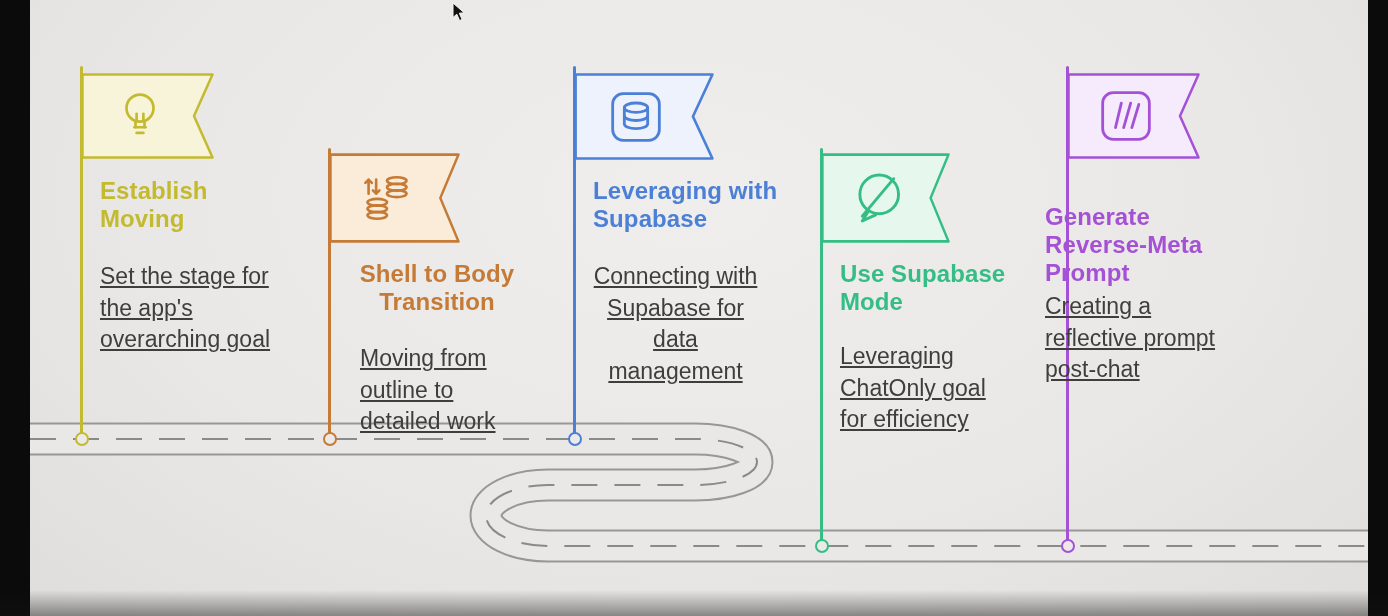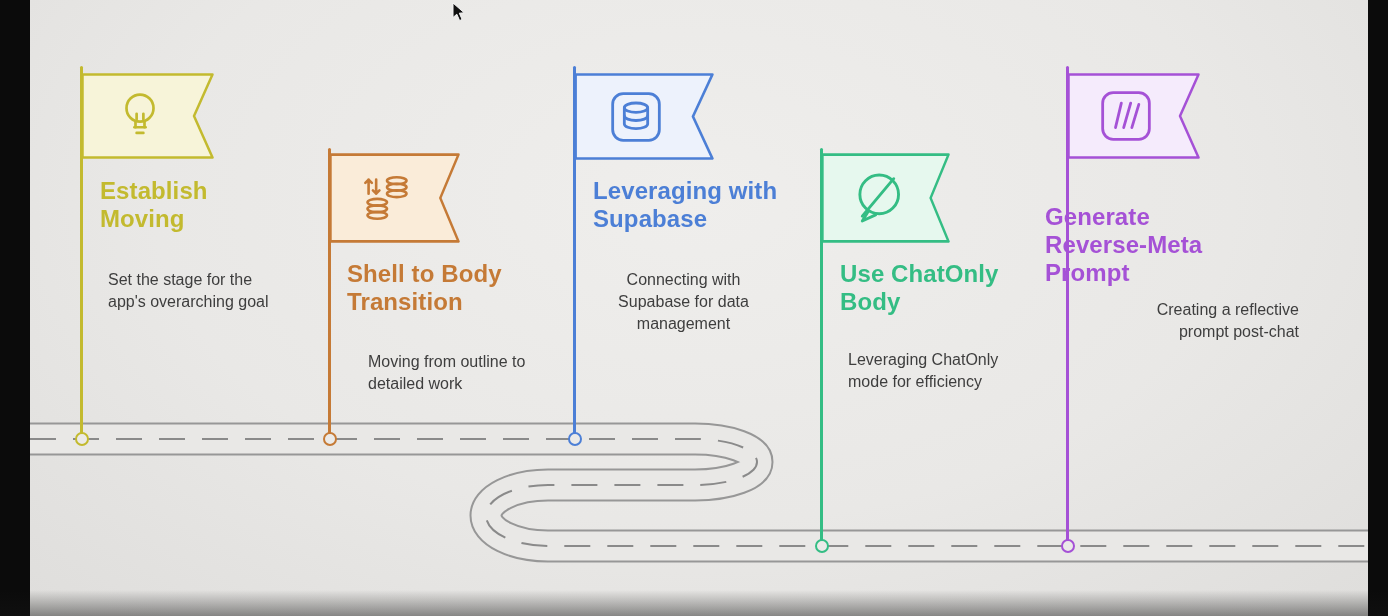--- a/index.html
+++ b/index.html
@@ -33,35 +33,35 @@
     width:100%;height:100%;padding-right:16px;box-sizing:border-box;color:var(--c);
   }
   .icon svg path,.icon svg circle,.icon svg rect,.icon svg ellipse,.icon svg line{
     stroke:var(--c);fill:none;stroke-width:2.4;stroke-linecap:round;stroke-linejoin:round;
   }
   .title{
     position:absolute;margin:0;font-size:24px;font-weight:700;line-height:1.17;
     color:var(--c);letter-spacing:0.1px;
   }
   .desc{
-    position:absolute;margin:8px;font-size:16px;line-height:1.38;color:#3e3e3e;
+    position:absolute;margin:0;font-size:23px;line-height:1.38;color:#3e3e3e;text-decoration:underline;
   }
 
   
   .ms1 .pole{left:80px;top:66px;height:373px;}
   .ms1 .marker{left:75px;top:432px;}
   .ms1 .flag{left:81px;top:73px;width:133px;height:86px;}
   .ms1 .title{left:100px;top:177px;width:180px;}
   .ms1 .desc{left:100px;top:261px;width:172px;}
 
   
   .ms2 .pole{left:328px;top:148px;height:291px;}
   .ms2 .marker{left:323px;top:432px;}
   .ms2 .flag{left:329px;top:153px;width:131px;height:90px;}
-  .ms2 .title{left:347px;top:260px;width:180px;}
+  .ms2 .title{left:347px;top:260px;width:180px;text-align:center;}
   .ms2 .desc{left:360px;top:343px;width:180px;}
 
   
   .ms3 .pole{left:573px;top:66px;height:373px;}
   .ms3 .marker{left:568px;top:432px;}
   .ms3 .flag{left:574px;top:73px;width:140px;height:87px;}
   .ms3 .title{left:593px;top:177px;width:185px;}
   .ms3 .desc{left:593px;top:261px;width:165px;text-align:center;}
 
   
@@ -69,21 +69,21 @@
   .ms4 .marker{left:815px;top:539px;}
   .ms4 .flag{left:821px;top:153px;width:129px;height:90px;}
   .ms4 .title{left:840px;top:260px;width:180px;}
   .ms4 .desc{left:840px;top:341px;width:178px;}
 
   
   .ms5 .pole{left:1066px;top:66px;height:480px;}
   .ms5 .marker{left:1061px;top:539px;}
   .ms5 .flag{left:1067px;top:73px;width:133px;height:86px;}
   .ms5 .title{left:1045px;top:177px;width:185px;margin-top:26px;}
-  .ms5 .desc{left:1113px;top:291px;width:178px;text-align:right;}
+  .ms5 .desc{left:1045px;top:291px;width:178px;}
 
   .cursor{position:absolute;left:452px;top:2px;z-index:10;}
 </style>
 </head>
 <body>
 
 <div class="stage">
 
   <svg class="road" width="1388" height="616" viewBox="0 0 1388 616" aria-hidden="true">
     <path d="M30 439 L695 439 A62 23 0 0 1 695 485 L548 485 A62 30.5 0 0 0 548 546 L1368 546" fill="none" stroke="#979797" stroke-width="33"></path>
@@ -164,22 +164,22 @@
         <polygon points="1.5,1.5 131.5,1.5 113,43 131.5,84.5 1.5,84.5" style="fill:var(--fill);stroke:var(--c);stroke-width:2.5" stroke-linejoin="round"></polygon>
       </svg>
       <span class="icon">
         <svg width="58" height="58" viewBox="0 0 48 48">
           <circle cx="25" cy="21" r="16"></circle>
           <path d="M37 8 L11 39"></path>
           <path d="M16 35 L11 43 L22 38"></path>
         </svg>
       </span>
     </div>
-    <h3 class="title">Use ChatOnly Body</h3>
-    <p class="desc">Leveraging ChatOnly mode for efficiency</p>
+    <h3 class="title">Use Supabase Mode</h3>
+    <p class="desc">Leveraging ChatOnly goal for efficiency</p>
   </div>
 
   <div class="milestone ms5" style="--c: #a551d6; --fill: #f5ebfc;">
     <div class="pole"></div>
     <div class="marker"></div>
     <div class="flag">
       <svg class="flag-shape" viewBox="0 0 133 86" preserveAspectRatio="none">
         <polygon points="1.5,1.5 131.5,1.5 113,43 131.5,84.5 1.5,84.5" style="fill:var(--fill);stroke:var(--c);stroke-width:2.5" stroke-linejoin="round"></polygon>
       </svg>
       <span class="icon">

